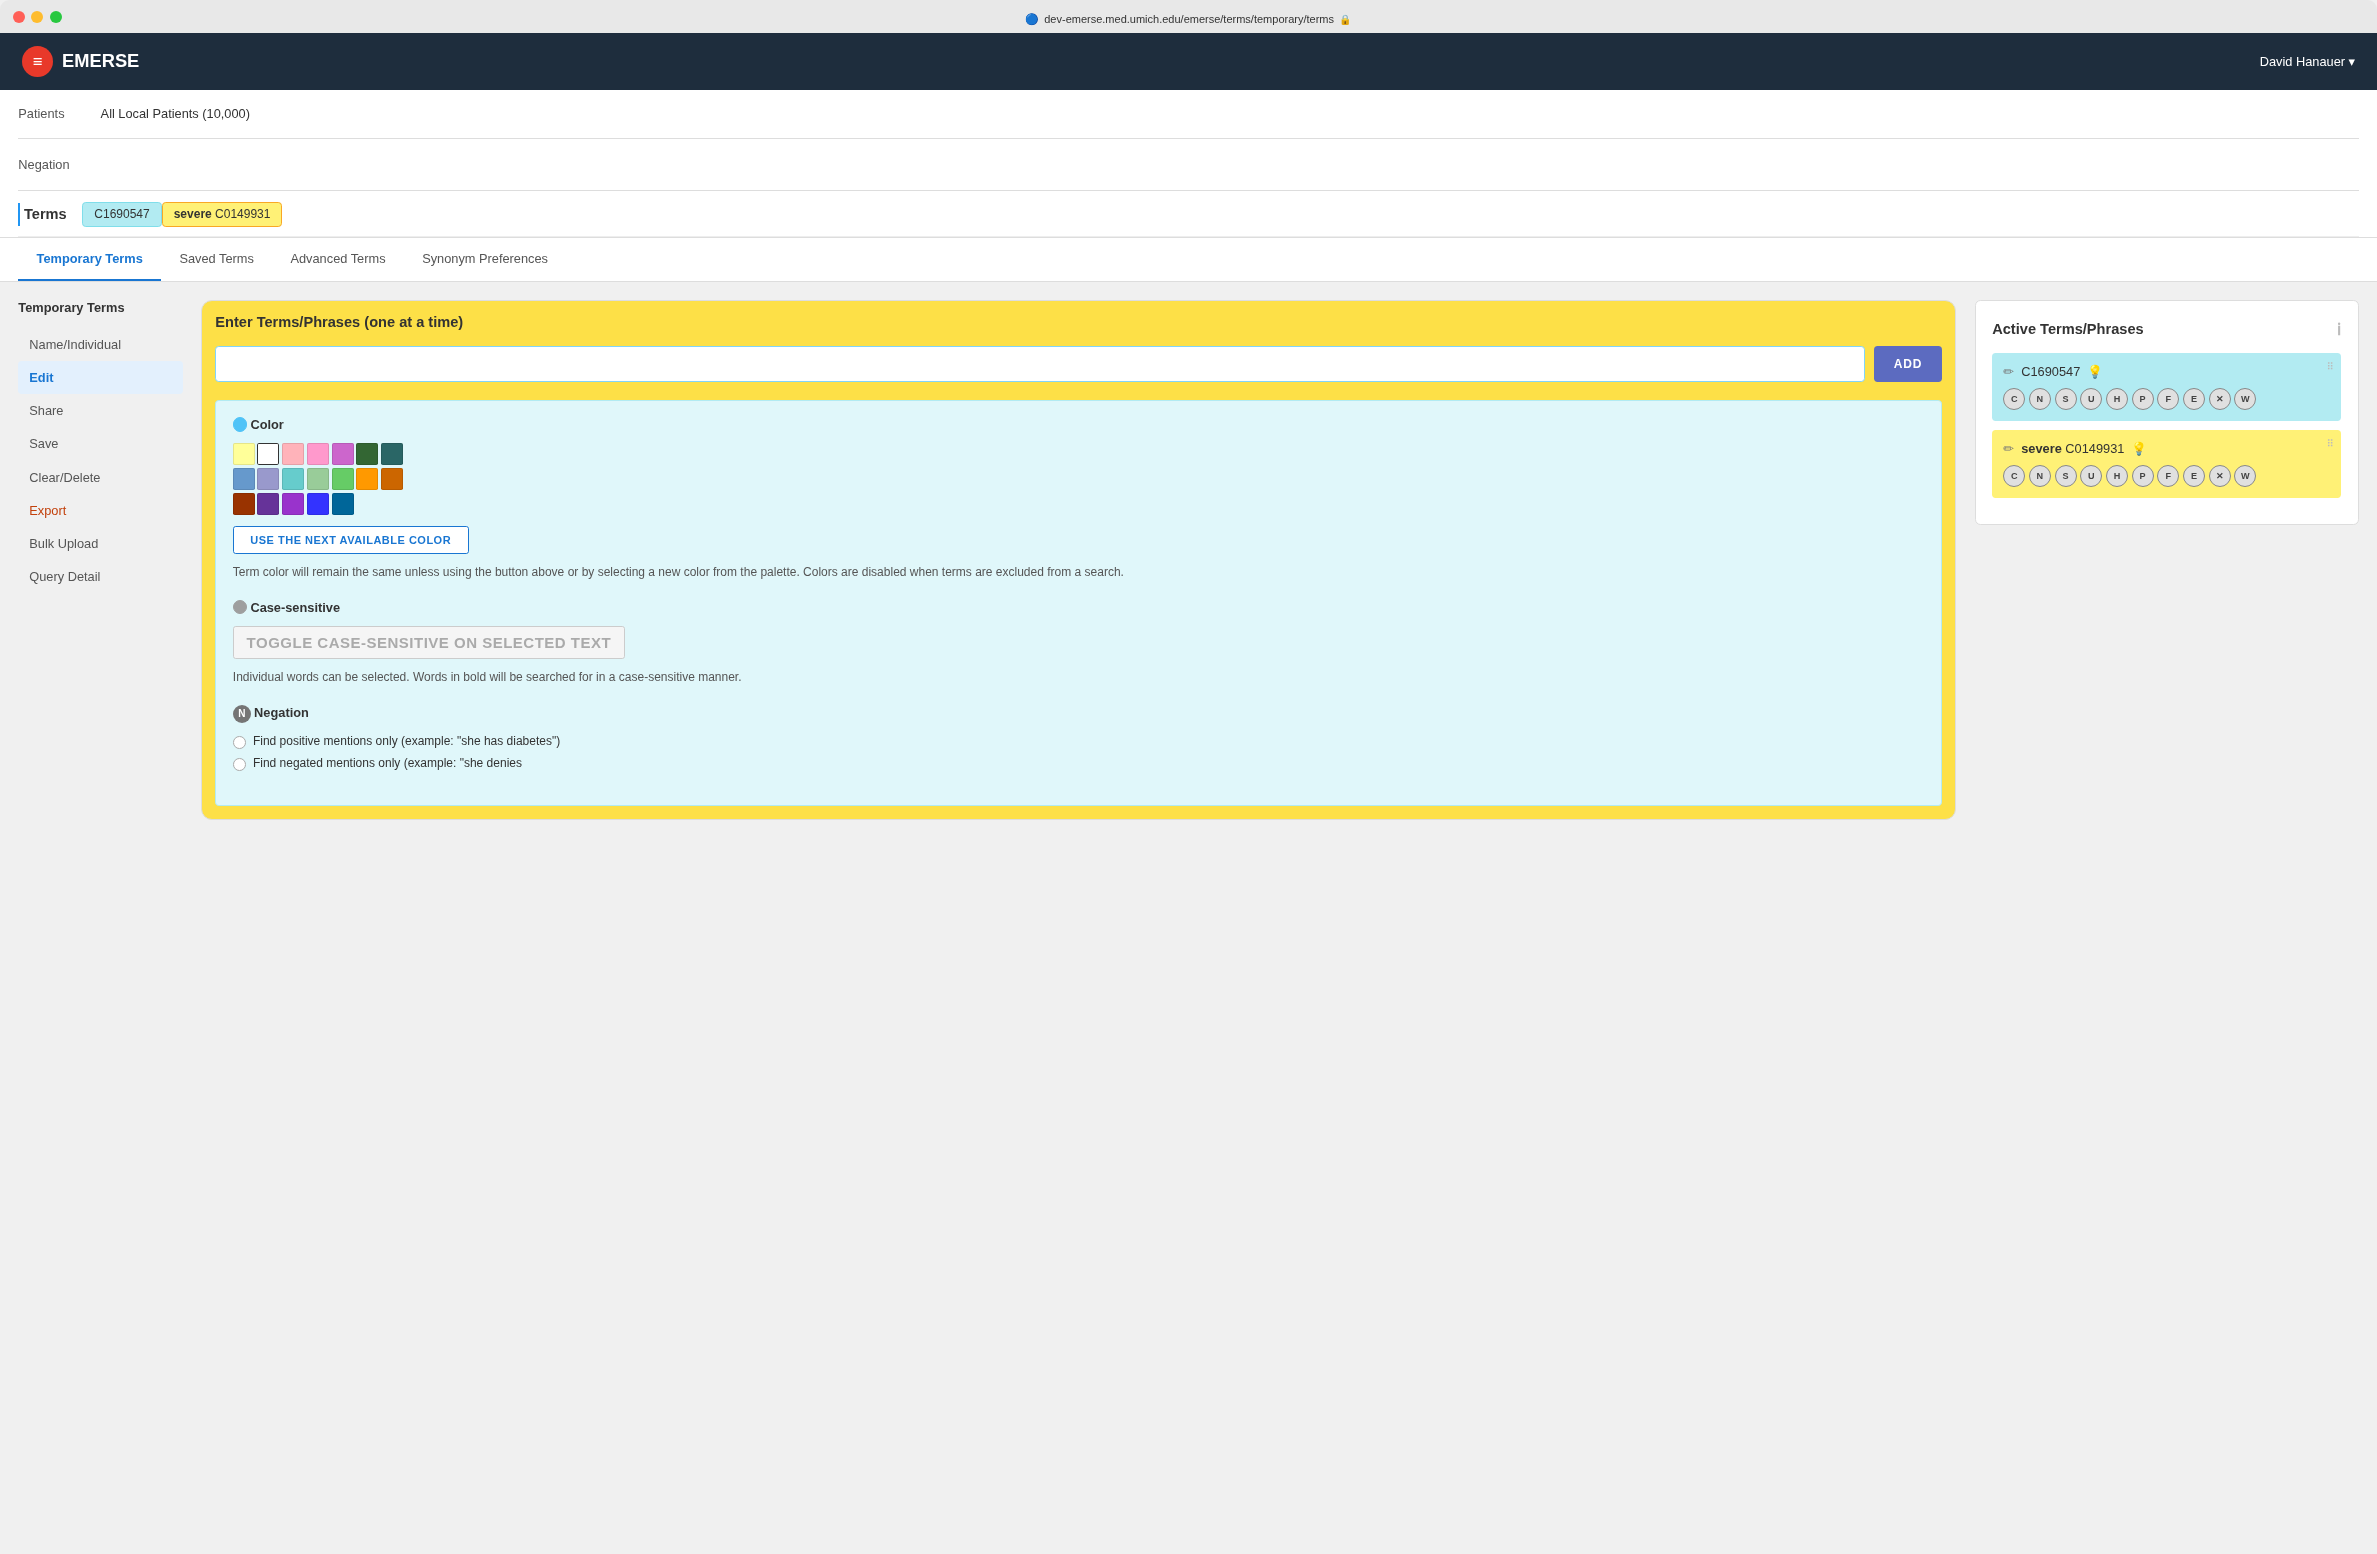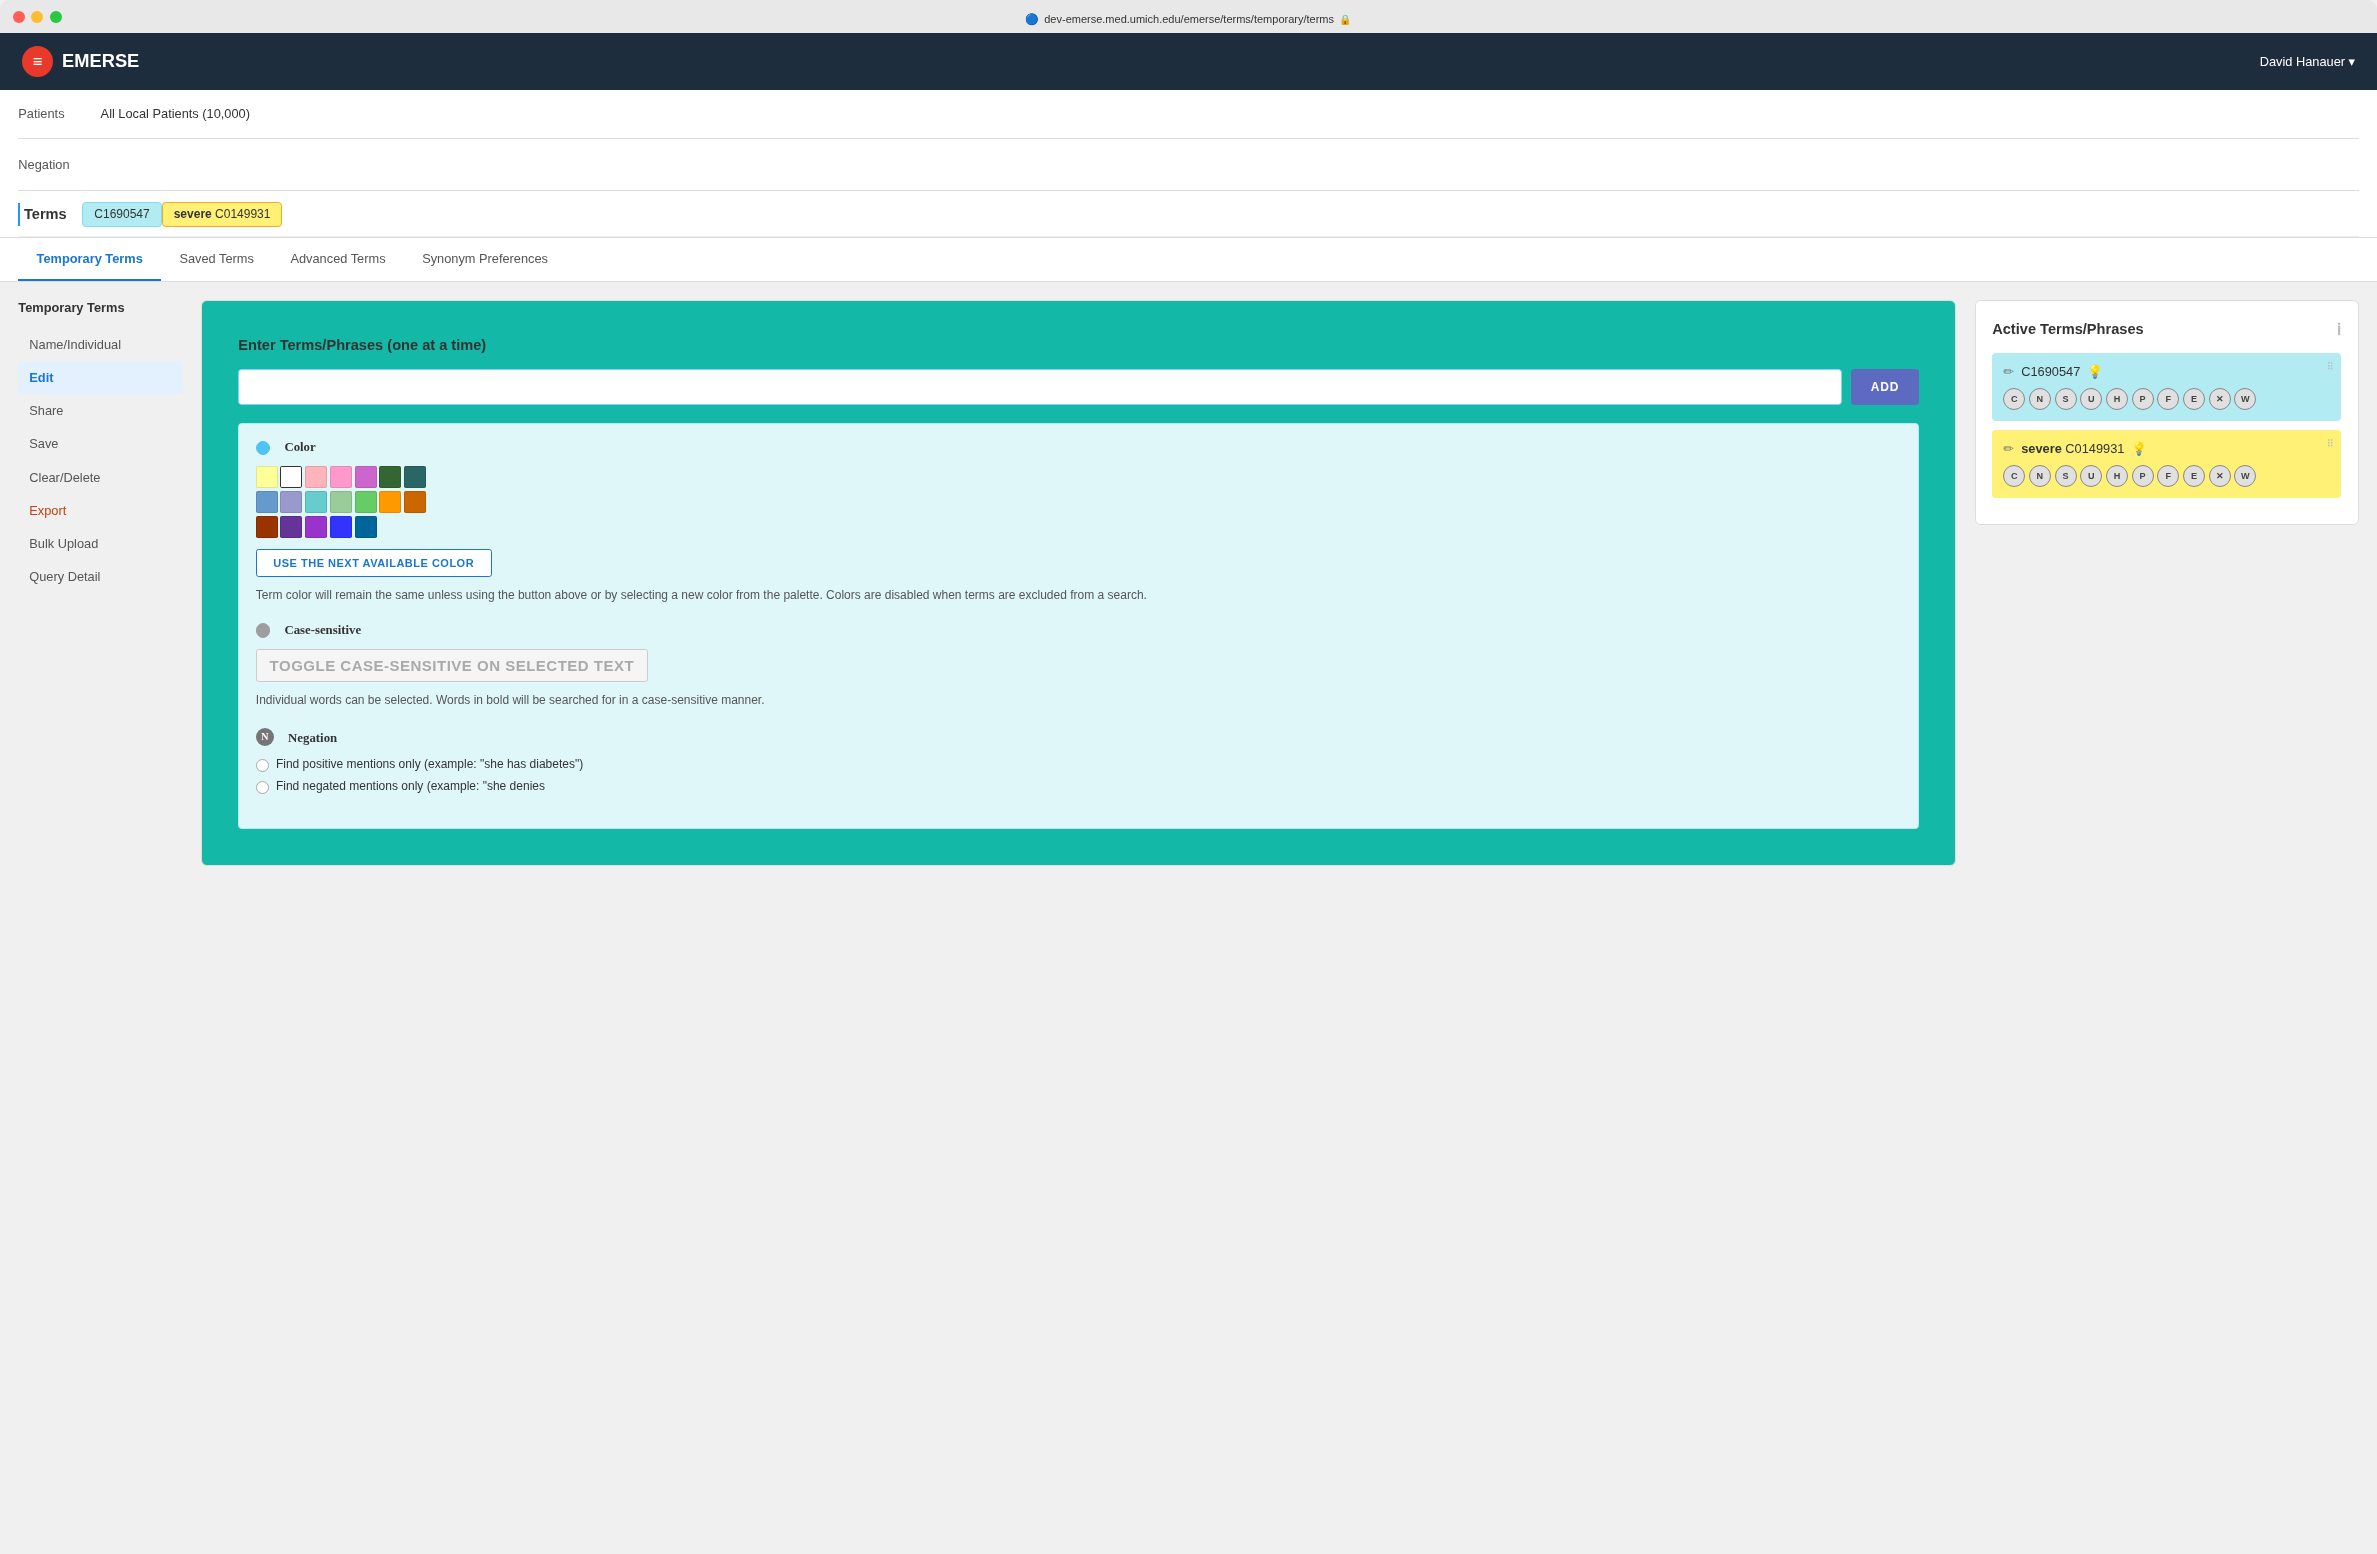--- a/index.html
+++ b/index.html
@@ -211,24 +211,24 @@
       color: #1976d2;
       font-weight: 600;
     }
 
     
     .center-panel {
       flex: 1;
       margin-right: 18.3px;
     }
     .panel-card {
-      background: #14b8a6;
+      background: #fde047;
       border: 0.9px solid #ddd;
-      border-radius: 6px;
-      padding: 36px;
+      border-radius: 11px;
+      padding: 13px;
     }
     .panel-title {
       font-size: 14.6px;
       font-weight: 600;
       color: #333;
       margin-bottom: 16.5px;
     }
     .term-input-row {
       display: flex;
       gap: 9.1px;
@@ -261,27 +261,26 @@
       border-radius: 3.7px;
       padding: 16.5px;
     }
 
     
     .option-section {
       margin-bottom: 18.3px;
     }
     .option-header {
       display: flex;
-      align-items: flex-end;
-      gap: 14px;
+      align-items: flex-start;
+      gap: 3px;
       font-size: 12.8px;
       font-weight: 600;
       color: #333;
       margin-bottom: 11px;
-      font-family: Liberation Serif, serif;
     }
     .radio-circle {
       width: 14.6px;
       height: 14.6px;
       border-radius: 50%;
       border: 1.8px solid #4fc3f7;
       background: white;
       display: inline-block;
       flex-shrink: 0;
     }

